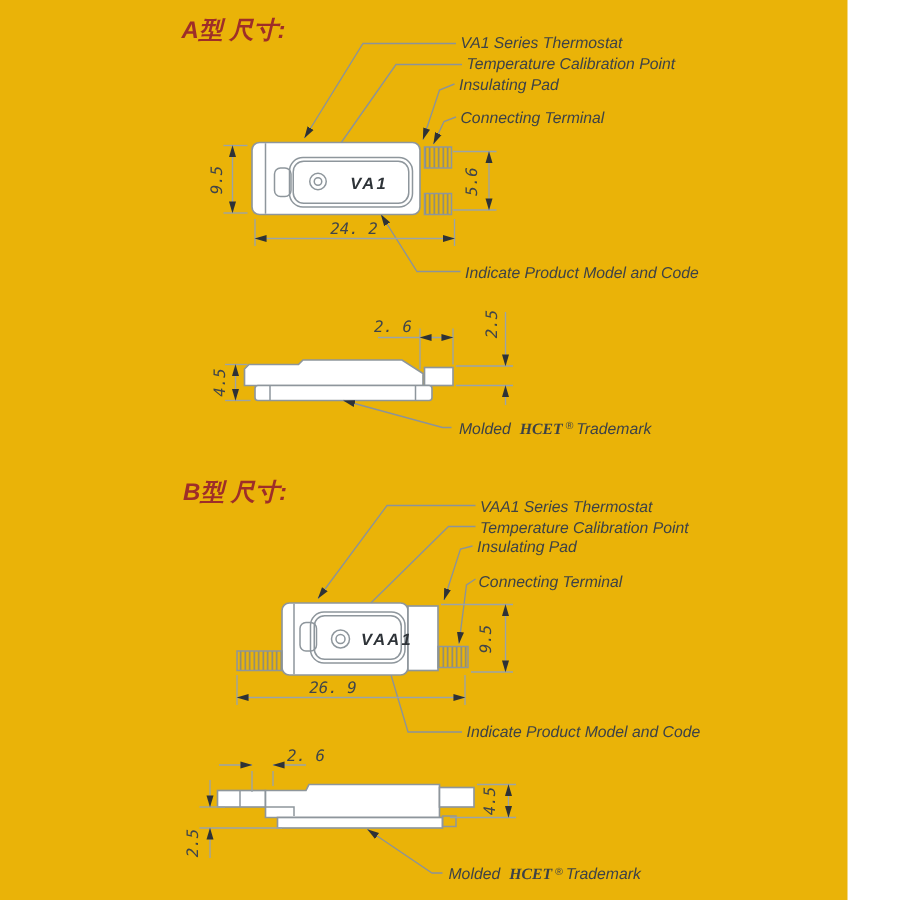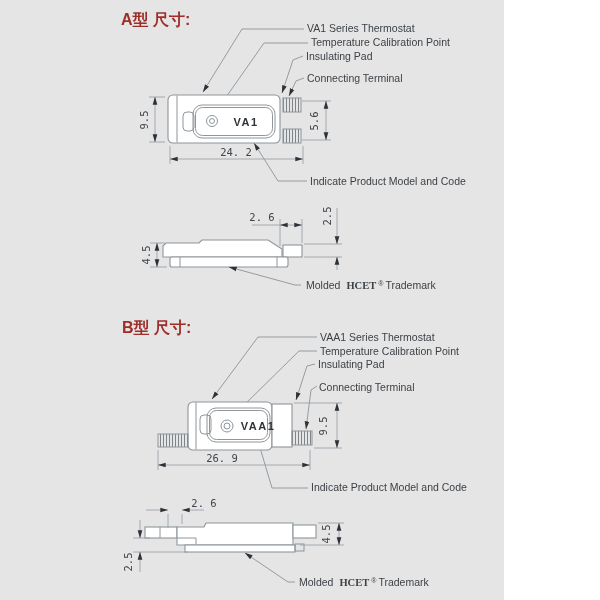--- a/index.html
+++ b/index.html
@@ -1,16 +1,16 @@
 <!DOCTYPE html>
 <html><head>
 <meta charset="utf-8">
 <style>
   html,body{margin:0;padding:0;background:#ffffff;}
-  .stage{position:relative;width:504px;height:600px;background:#e5e5e5;overflow:hidden;}
+  .stage{position:relative;width:565px;height:600px;background:#eab308;overflow:hidden;font-style:italic;}
   svg{display:block;}
   .head{font-family:"Liberation Sans",sans-serif;font-size:16px;font-weight:bold;fill:#9e2e29;}
   .lbl{font-family:"Liberation Sans",sans-serif;font-size:10.5px;fill:#3d4247;}
   .dim{font-family:"DejaVu Sans Mono",monospace;font-size:10.5px;fill:#40454a;}
   .part{font-family:"Liberation Sans",sans-serif;font-size:11px;font-weight:bold;fill:#2e3338;letter-spacing:1.5px;}
   .brand{font-family:"Liberation Serif",serif;font-weight:bold;}
   .reg{font-size:7px;}
   .outline{fill:#ffffff;stroke:#8e969c;stroke-width:1.1;}
   .inner{fill:none;stroke:#8e969c;stroke-width:1;}
   .thin{fill:none;stroke:#9aa3aa;stroke-width:0.9;}

